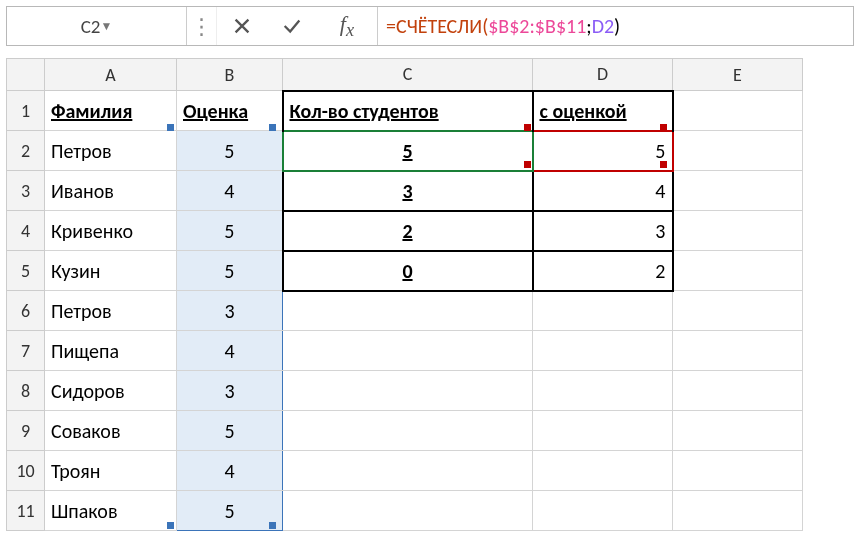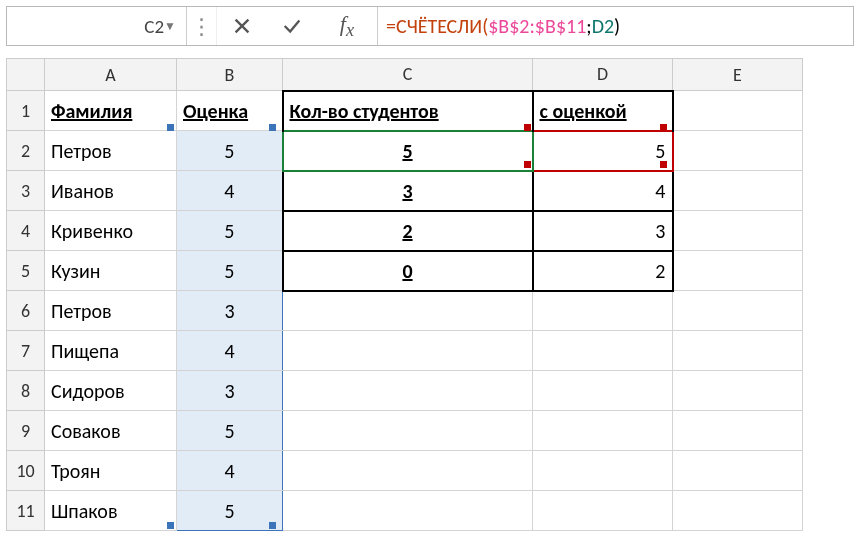--- a/index.html
+++ b/index.html
@@ -22,42 +22,42 @@
     margin: 6px;
   }
   .name-box {
     width: 180px;
     display: flex;
     align-items: center;
     padding: 0 10px;
     border-right: 1px solid #ccc;
     color: #444;
     font-size: 19px;
-    justify-content: flex-end;
+    justify-content: center;
   }
   .name-box .chev { color:#777; font-size:12px; }
   .divider {
     display:flex; align-items:center; justify-content:center;
     width: 30px; color:#888; font-size:22px; border-right:1px solid #eee;
   }
   .fb-btn {
     width: 50px;
     display:flex; align-items:center; justify-content:center;
     color:#555;
   }
   .fb-btn svg { width:22px; height:22px; }
   .fx-btn { font-style: italic; font-family: 'Times New Roman', serif; font-size:22px; color:#555; width:60px; display:flex; align-items:center; justify-content:center;}
   .formula-input {
     flex:1; display:flex; align-items:center; padding:0 8px;
     border-left: 1px solid #ccc;
     font-size: 20px;
   }
   .formula-input .fn { color:#c2410c; }
   .formula-input .ref-blue { color:#ec4899; }
-  .formula-input .ref-red { color:#0f766e; }
+  .formula-input .ref-red { color:#8b5cf6; }
   .formula-input .punct { color:#000; }
 
   
   .sheet {
     position: relative;
     margin: 6px;
     user-select:none;
   }
   table.grid {
     border-collapse: collapse;

